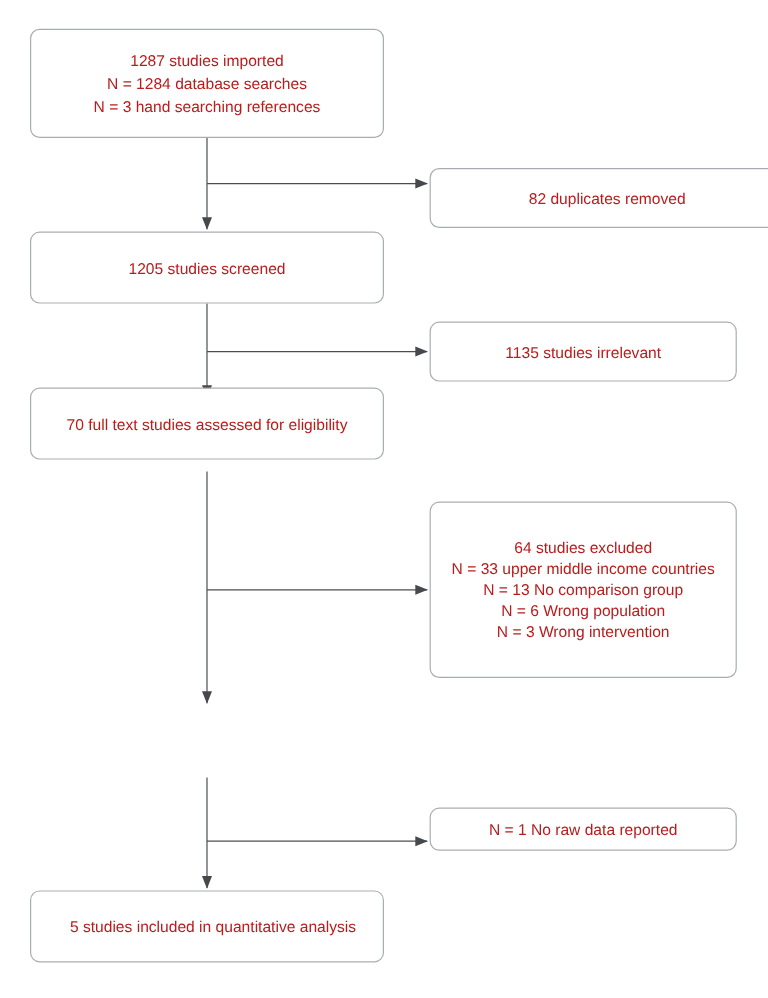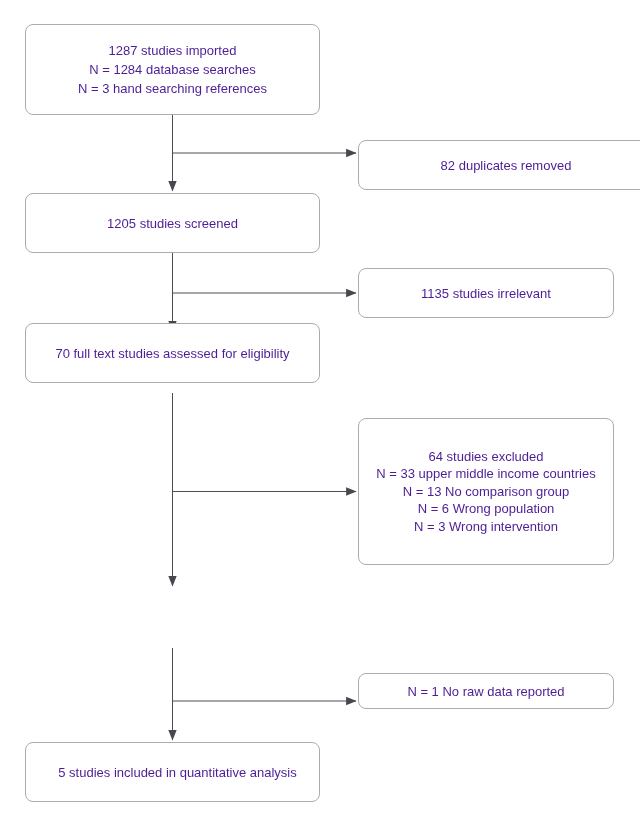--- a/index.html
+++ b/index.html
@@ -25,21 +25,21 @@
     stroke: #4a4e54;
     stroke-width: 1;
     fill: none;
   }
   .box {
     position: absolute;
     box-sizing: border-box;
     border: 1px solid #a9adb2;
     border-radius: 8px;
     background: #ffffff;
-    color: #4c1d95;
+    color: #b91c1c;
     font-size: 13px;
     display: flex;
     flex-direction: column;
     align-items: center;
     justify-content: center;
     text-align: center;
     padding: 2px 6px;
   }
   .box .line {
     line-height: 19px;

